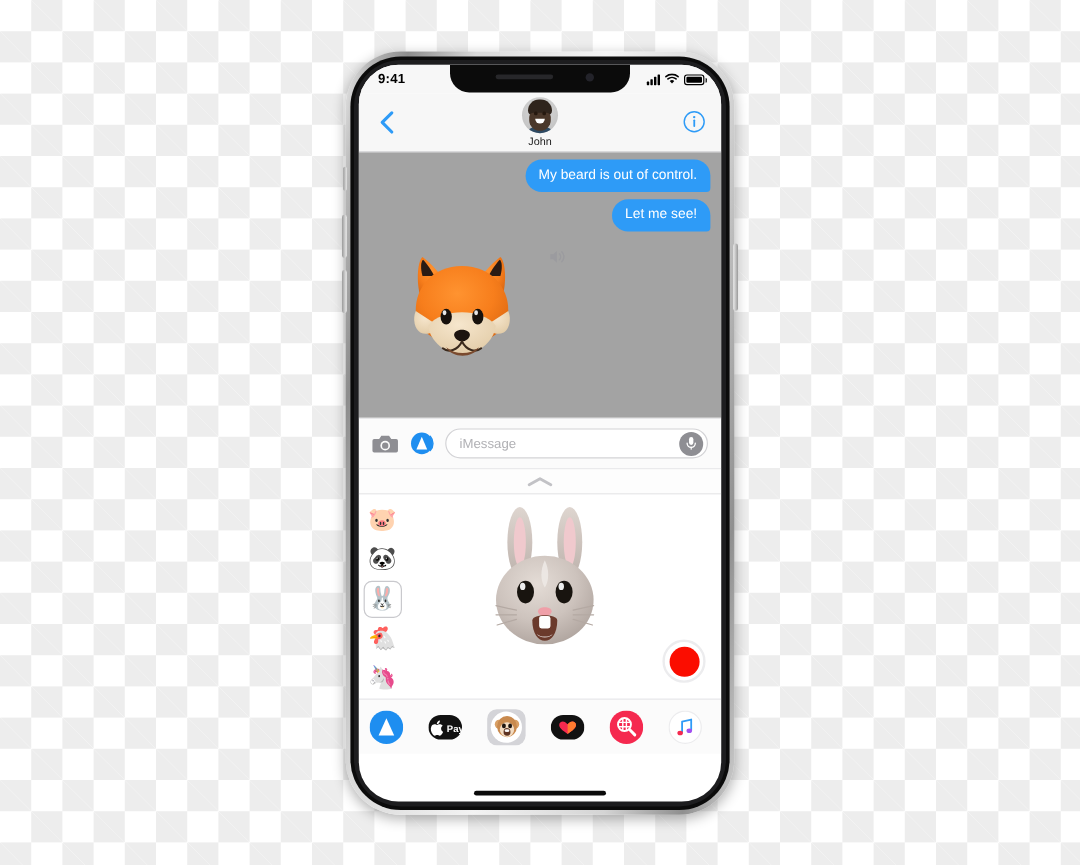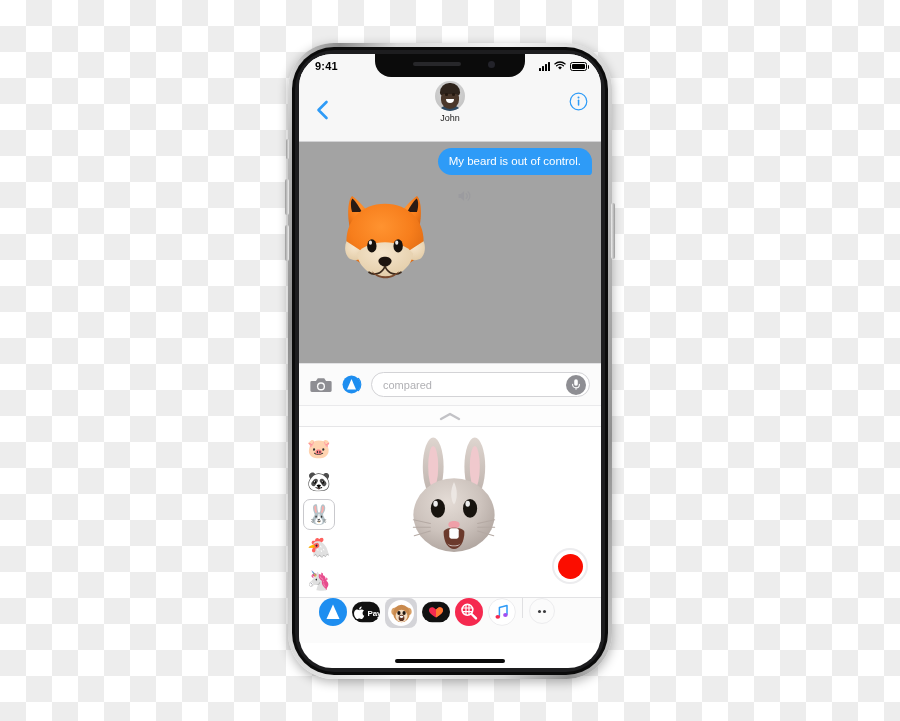--- a/index.html
+++ b/index.html
@@ -86,21 +86,21 @@
   .sig i { display: block; width: 2px; background: #000; border-radius: .5px; }
   .sig i:nth-child(1){height:3px} .sig i:nth-child(2){height:5px}
   .sig i:nth-child(3){height:7px} .sig i:nth-child(4){height:9px}
   .batt { width: 17px; height: 9px; border: 1px solid #000; border-radius: 2.5px; position: relative; }
   .batt::after { content:""; position:absolute; right:-3px; top:2.5px; width:1.5px; height:4px;
     background:#000; border-radius:0 1px 1px 0; }
   .batt span { position:absolute; left:1px; top:1px; bottom:1px; width:13px; background:#000; border-radius:1px; }
 
   
   .navbar {
-    position: relative; height: 64px; background: #f7f7f7;
+    position: relative; height: 49px; background: #f7f7f7;
     border-bottom: .5px solid #d2d2d4;
     display: flex; align-items: center; padding: 0 12px;
   }
   .back-chevron { width: 22px; height: 22px; display:flex; align-items:center; justify-content:center; cursor:pointer; }
   .contact {
     position:absolute; left:50%; transform:translateX(-50%);
     top: 3px; display:flex; flex-direction:column; align-items:center; cursor:pointer;
   }
   .avatar {
     width: 30px; height: 30px; border-radius: 50%;
@@ -175,21 +175,21 @@
   .record-btn {
     position:absolute; right: 13px; bottom: 13px; width: 36px; height: 36px;
     border-radius: 50%; background:#fff; border: 2.5px solid #ececee;
     display:flex; align-items:center; justify-content:center; cursor:pointer;
   }
   .record-dot { width: 25px; height: 25px; border-radius:50%; background:#fb0d00; }
 
   
   .drawer {
     height: 46px; background:#fbfbfb; border-top:.5px solid #e2e2e4;
-    display:flex; padding: 0 20px; gap: 5px;
+    display:flex; align-items:center; padding: 0 9px; gap: 21px;
   }
   .app-icon {
     width: 28px; height: 28px; border-radius: 50%;
     display:flex; align-items:center; justify-content:center; cursor:pointer;
     flex: none; position: relative; font-size: 15px;
   }
   .app-icon.selected {
     background: #d4d4d8; border-radius: 8px; width: 32px; height: 30px;
   }
   .app-inner { width:26px; height:26px; border-radius:50%; display:flex; align-items:center; justify-content:center; }
@@ -266,20 +266,23 @@
           <circle cx="9.5" cy="5.6" r="1" fill="#2e9bf7"></circle>
           <rect x="8.8" y="7.6" width="1.5" height="6.2" rx=".7" fill="#2e9bf7"></rect>
         </svg>
       </div>
     </div>
 
     <div class="convo">
       <div class="row out">
         <div class="bubble out">My beard is out of control.</div>
       </div>
+      <div class="row out">
+        <div class="bubble out">Let me see!</div>
+      </div>
 
       <div class="animoji-msg">
         <svg class="speaker-icon" viewBox="0 0 24 20">
           <path d="M2 7 h3.5 L10 3 v14 L5.5 13 H2 Z" fill="#9b9b9f"></path>
           <path d="M13 6.5 a5 5 0 0 1 0 7" stroke="#9b9b9f" stroke-width="1.7" fill="none" stroke-linecap="round"></path>
           <path d="M15.8 4 a8.6 8.6 0 0 1 0 12" stroke="#9b9b9f" stroke-width="1.7" fill="none" stroke-linecap="round"></path>
         </svg>
 
         <svg class="fox" viewBox="0 0 100 105">
           <defs>
@@ -327,21 +330,21 @@
         <circle cx="12" cy="11" r="2.9" fill="#8e8e93"></circle>
       </svg>
       <div class="appstore-btn">
         <svg width="21" height="21" viewBox="0 0 21 21">
           <circle cx="10.5" cy="10.5" r="9" fill="#1e8ef0"></circle>
           <path d="M10.5 5 L15 15.5 H6 Z" fill="#fff"></path>
           <path d="M17.5 4.5 a9 9 0 0 1 0 12" stroke="#1e8ef0" stroke-width="1.2" fill="none" stroke-linecap="round"></path>
         </svg>
       </div>
       <div class="field">
-        <span class="ph">compared</span>
+        <span class="ph">iMessage</span>
         <div class="mic-btn">
           <svg width="10" height="13" viewBox="0 0 10 13">
             <rect x="3.2" y="1.2" width="3.6" height="6.6" rx="1.8" fill="#fff"></rect>
             <path d="M1.6 6.4 a3.4 3.4 0 0 0 6.8 0" stroke="#fff" stroke-width="1.1" fill="none" stroke-linecap="round"></path>
             <rect x="4.5" y="9.3" width="1" height="2.4" fill="#fff"></rect>
           </svg>
         </div>
       </div>
     </div>
 

